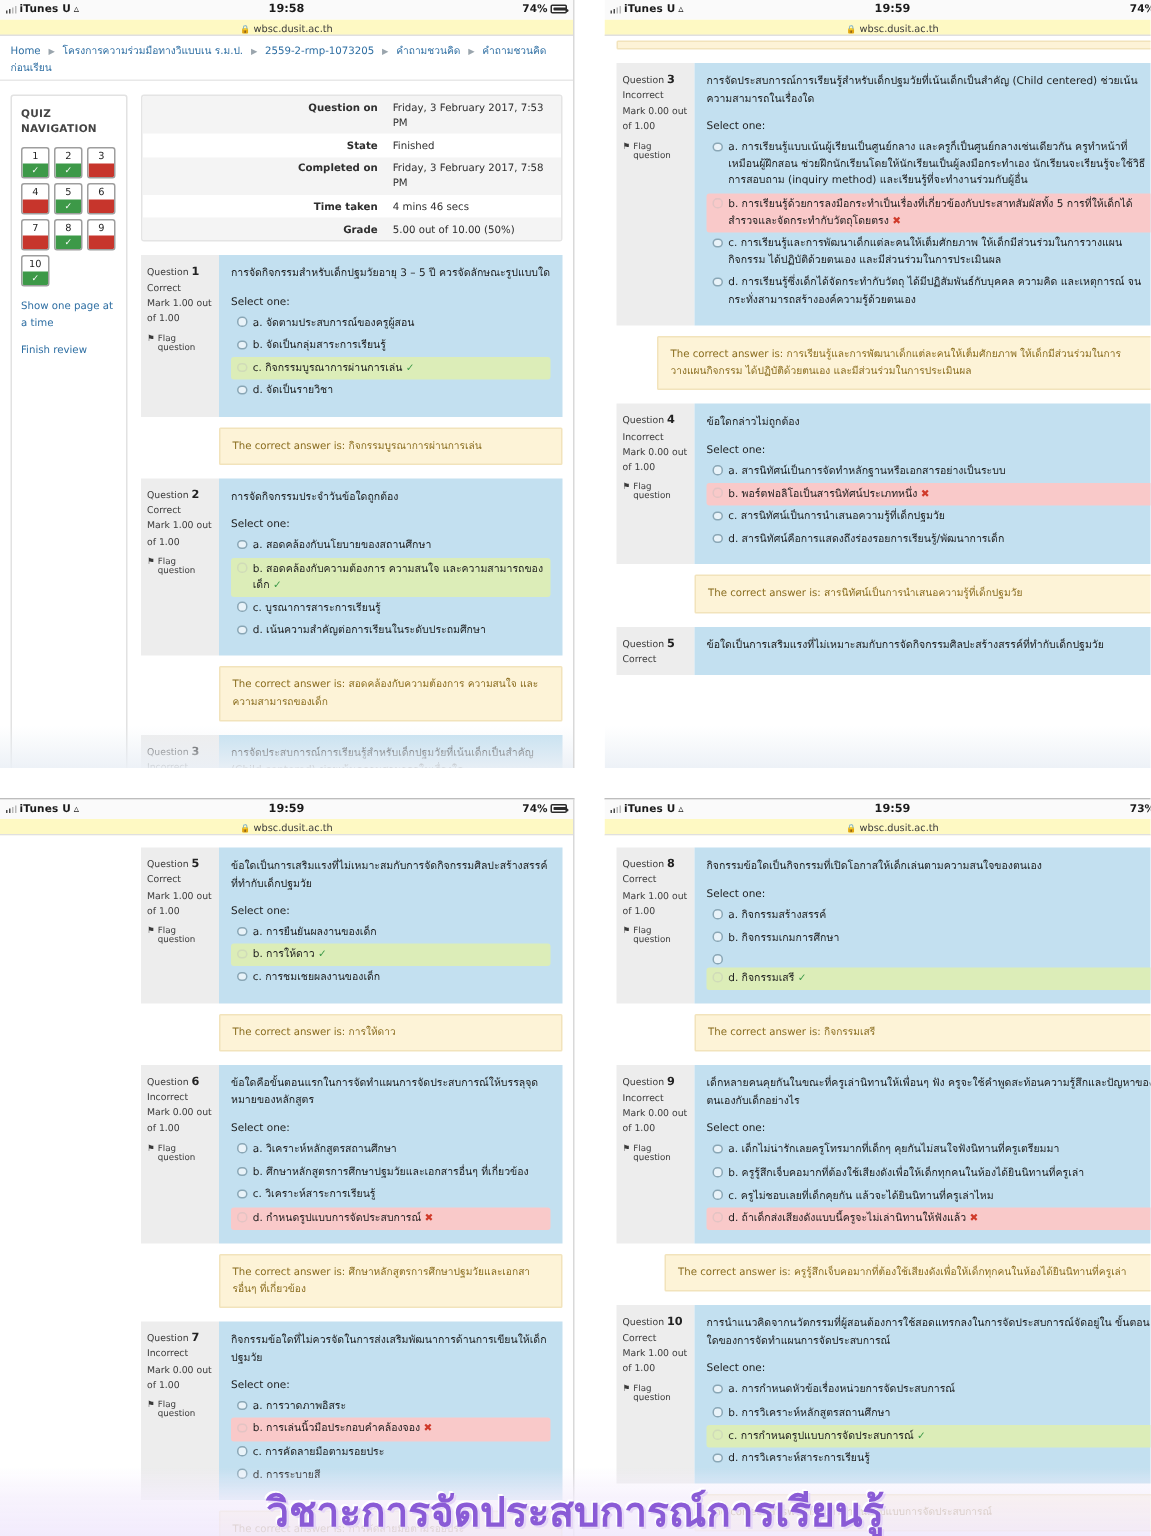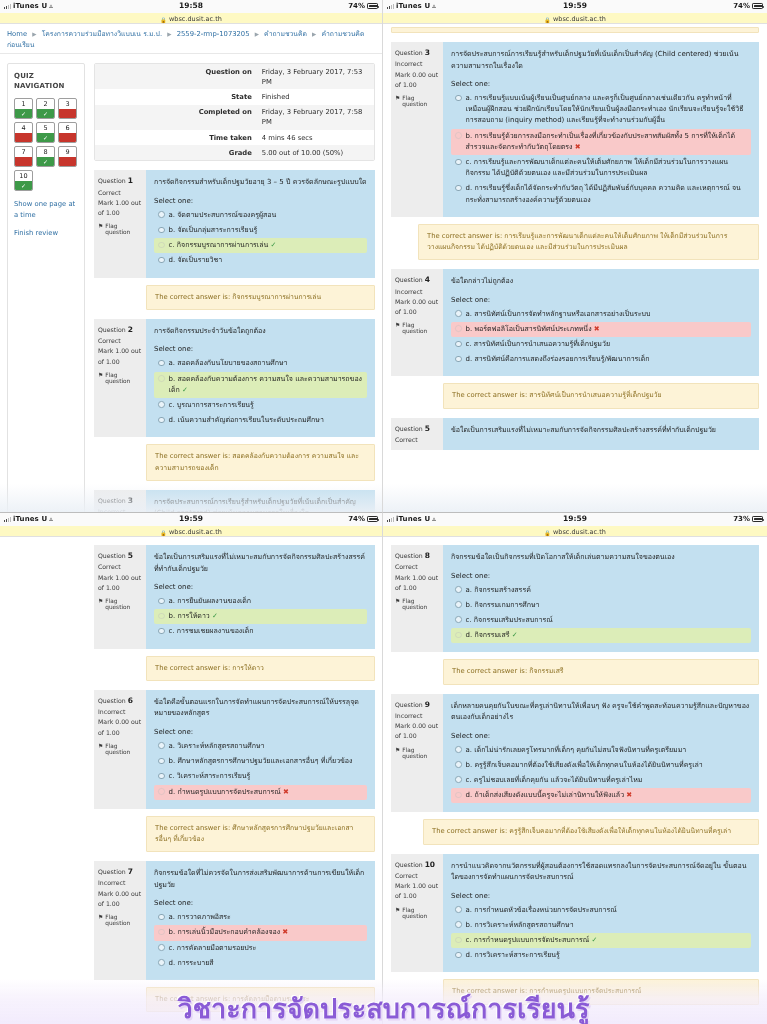--- a/index.html
+++ b/index.html
@@ -1,18 +1,18 @@
 <!DOCTYPE html>
 <html><head>
 <meta charset="utf-8">
 <style>
   * { box-sizing: border-box; margin:0; padding:0; }
   html,body { width:767px; height:1024px; overflow:hidden; background:#ffffff;
     font-family:"DejaVu Sans","Liberation Sans",sans-serif; }
-  .grid { display:grid; grid-template-columns:383px 384px; grid-template-rows:512px 512px; width:615px; height:1024px; }
+  .grid { display:grid; grid-template-columns:383px 384px; grid-template-rows:512px 512px; width:615px; height:1024px;gap:20px; }
   .panel { position:relative; overflow:hidden; background:#ffffff; border-right:1px solid #d9d9d9; }
   .panel.r { border-right:none; }
   .panel.b { border-top:1px solid #bdbdbd; }
 
   
   .statusbar { height:13px; background:#fafafa; position:relative;
     font-size:7px; color:#1a1a1a; font-weight:600; }
   .sb-left { position:absolute; left:4px; top:2px; display:flex; align-items:center; gap:2px; }
   .sb-bars { display:inline-block; width:7px; height:6px; position:relative; }
   .sb-bars i { position:absolute; bottom:0; width:1px; background:#4a4a4a; }
@@ -591,21 +591,20 @@
             <div class="opt">
                 <span class="radio"></span>
                 <span class="txt"><span>a.</span> <span>กิจกรรมสร้างสรรค์</span></span>
               </div>
             <div class="opt">
                 <span class="radio"></span>
                 <span class="txt"><span>b.</span> <span>กิจกรรมเกมการศึกษา</span></span>
               </div>
             <div class="opt">
                 <span class="radio"></span>
-                <span class="txt"><span>c.</span> <span>กิจกรรมเสริมประสบการณ์</span></span>
               </div>
             <div class="opt correct">
                 <span class="radio"></span>
                 <span class="txt"><span>d.</span> <span>กิจกรรมเสรี</span> <span class="mark ok">✓</span></span>
               </div>
           </div>
         </div>
         <div style="margin-left:52px">
             <div class="feedback">The correct answer is: กิจกรรมเสรี</div>
           </div>

